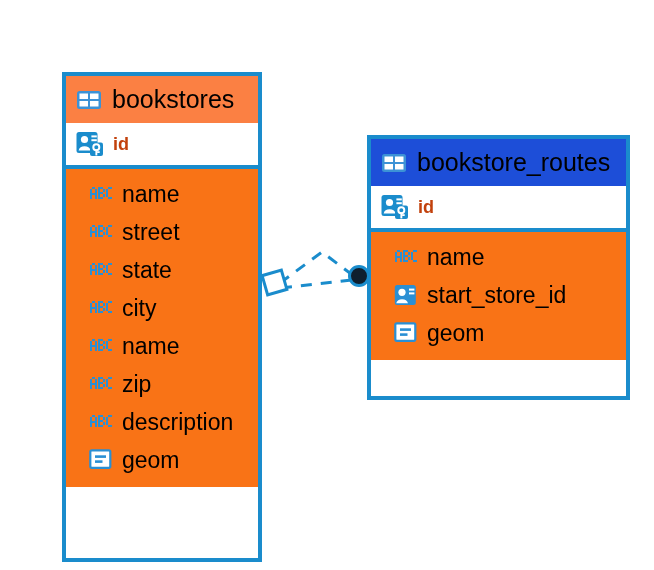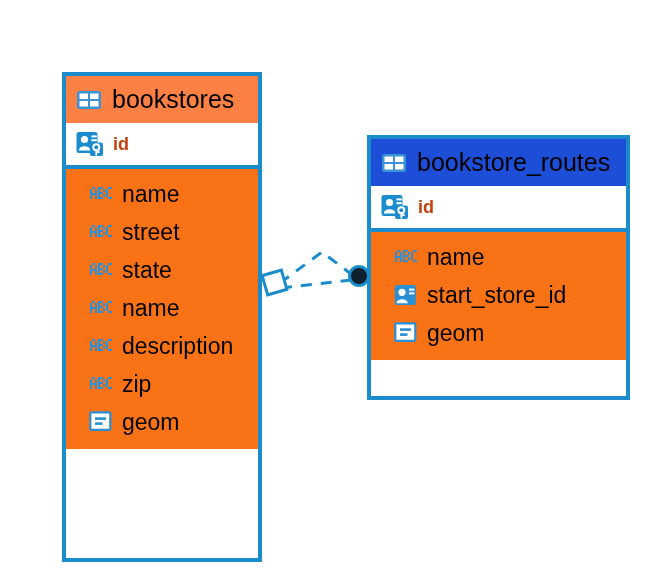--- a/index.html
+++ b/index.html
@@ -216,20 +216,40 @@
             <rect x="14" y="7" width="2" height="3" fill="#2A8FD4"></rect>
             <rect x="11" y="10" width="3" height="2" fill="#2A8FD4"></rect>
             <rect x="19" y="0" width="4" height="2" fill="#2A8FD4"></rect>
             <rect x="17" y="2" width="2" height="8" fill="#2A8FD4"></rect>
             <rect x="19" y="10" width="4" height="2" fill="#2A8FD4"></rect>
           </svg>
         </span>
         <span class="field-label">state</span>
       </div>
 
+      <div class="field-row">
+        <span class="icon">
+          <svg width="24" height="14" viewBox="0 0 24 14" shape-rendering="crispEdges">
+            <rect x="1" y="2" width="2" height="10" fill="#2A8FD4"></rect>
+            <rect x="3" y="0" width="3" height="2" fill="#2A8FD4"></rect>
+            <rect x="6" y="2" width="2" height="10" fill="#2A8FD4"></rect>
+            <rect x="3" y="6" width="3" height="2" fill="#2A8FD4"></rect>
+            <rect x="9" y="0" width="2" height="12" fill="#2A8FD4"></rect>
+            <rect x="11" y="0" width="3" height="2" fill="#2A8FD4"></rect>
+            <rect x="14" y="2" width="2" height="3" fill="#2A8FD4"></rect>
+            <rect x="11" y="5" width="3" height="2" fill="#2A8FD4"></rect>
+            <rect x="14" y="7" width="2" height="3" fill="#2A8FD4"></rect>
+            <rect x="11" y="10" width="3" height="2" fill="#2A8FD4"></rect>
+            <rect x="19" y="0" width="4" height="2" fill="#2A8FD4"></rect>
+            <rect x="17" y="2" width="2" height="8" fill="#2A8FD4"></rect>
+            <rect x="19" y="10" width="4" height="2" fill="#2A8FD4"></rect>
+          </svg>
+        </span>
+        <span class="field-label">city</span>
+      </div>
 
       <div class="field-row">
         <span class="icon">
           <svg width="24" height="14" viewBox="0 0 24 14" shape-rendering="crispEdges">
             <rect x="1" y="2" width="2" height="10" fill="#2A8FD4"></rect>
             <rect x="3" y="0" width="3" height="2" fill="#2A8FD4"></rect>
             <rect x="6" y="2" width="2" height="10" fill="#2A8FD4"></rect>
             <rect x="3" y="6" width="3" height="2" fill="#2A8FD4"></rect>
             <rect x="9" y="0" width="2" height="12" fill="#2A8FD4"></rect>
             <rect x="11" y="0" width="3" height="2" fill="#2A8FD4"></rect>
@@ -256,42 +276,42 @@
             <rect x="11" y="0" width="3" height="2" fill="#2A8FD4"></rect>
             <rect x="14" y="2" width="2" height="3" fill="#2A8FD4"></rect>
             <rect x="11" y="5" width="3" height="2" fill="#2A8FD4"></rect>
             <rect x="14" y="7" width="2" height="3" fill="#2A8FD4"></rect>
             <rect x="11" y="10" width="3" height="2" fill="#2A8FD4"></rect>
             <rect x="19" y="0" width="4" height="2" fill="#2A8FD4"></rect>
             <rect x="17" y="2" width="2" height="8" fill="#2A8FD4"></rect>
             <rect x="19" y="10" width="4" height="2" fill="#2A8FD4"></rect>
           </svg>
         </span>
+        <span class="field-label">zip</span>
+      </div>
+
+      <div class="field-row">
+        <span class="icon">
+          <svg width="24" height="14" viewBox="0 0 24 14" shape-rendering="crispEdges">
+            <rect x="1" y="2" width="2" height="10" fill="#2A8FD4"></rect>
+            <rect x="3" y="0" width="3" height="2" fill="#2A8FD4"></rect>
+            <rect x="6" y="2" width="2" height="10" fill="#2A8FD4"></rect>
+            <rect x="3" y="6" width="3" height="2" fill="#2A8FD4"></rect>
+            <rect x="9" y="0" width="2" height="12" fill="#2A8FD4"></rect>
+            <rect x="11" y="0" width="3" height="2" fill="#2A8FD4"></rect>
+            <rect x="14" y="2" width="2" height="3" fill="#2A8FD4"></rect>
+            <rect x="11" y="5" width="3" height="2" fill="#2A8FD4"></rect>
+            <rect x="14" y="7" width="2" height="3" fill="#2A8FD4"></rect>
+            <rect x="11" y="10" width="3" height="2" fill="#2A8FD4"></rect>
+            <rect x="19" y="0" width="4" height="2" fill="#2A8FD4"></rect>
+            <rect x="17" y="2" width="2" height="8" fill="#2A8FD4"></rect>
+            <rect x="19" y="10" width="4" height="2" fill="#2A8FD4"></rect>
+          </svg>
+        </span>
         <span class="field-label">description</span>
-      </div>
-
-      <div class="field-row">
-        <span class="icon">
-          <svg width="24" height="14" viewBox="0 0 24 14" shape-rendering="crispEdges">
-            <rect x="1" y="2" width="2" height="10" fill="#2A8FD4"></rect>
-            <rect x="3" y="0" width="3" height="2" fill="#2A8FD4"></rect>
-            <rect x="6" y="2" width="2" height="10" fill="#2A8FD4"></rect>
-            <rect x="3" y="6" width="3" height="2" fill="#2A8FD4"></rect>
-            <rect x="9" y="0" width="2" height="12" fill="#2A8FD4"></rect>
-            <rect x="11" y="0" width="3" height="2" fill="#2A8FD4"></rect>
-            <rect x="14" y="2" width="2" height="3" fill="#2A8FD4"></rect>
-            <rect x="11" y="5" width="3" height="2" fill="#2A8FD4"></rect>
-            <rect x="14" y="7" width="2" height="3" fill="#2A8FD4"></rect>
-            <rect x="11" y="10" width="3" height="2" fill="#2A8FD4"></rect>
-            <rect x="19" y="0" width="4" height="2" fill="#2A8FD4"></rect>
-            <rect x="17" y="2" width="2" height="8" fill="#2A8FD4"></rect>
-            <rect x="19" y="10" width="4" height="2" fill="#2A8FD4"></rect>
-          </svg>
-        </span>
-        <span class="field-label">zip</span>
       </div>
 
       <div class="field-row">
         <span class="icon">
           <svg width="24" height="22" viewBox="0 0 24 22">
             <rect x="1.3" y="1.3" width="20" height="17.5" rx="1.5" fill="#ffffff" stroke="#2A8FD4" stroke-width="2.2"></rect>
             <rect x="6" y="6.3" width="11" height="2.6" fill="#2A8FD4"></rect>
             <rect x="6" y="11.3" width="7.5" height="2.6" fill="#2A8FD4"></rect>
           </svg>
         </span>

